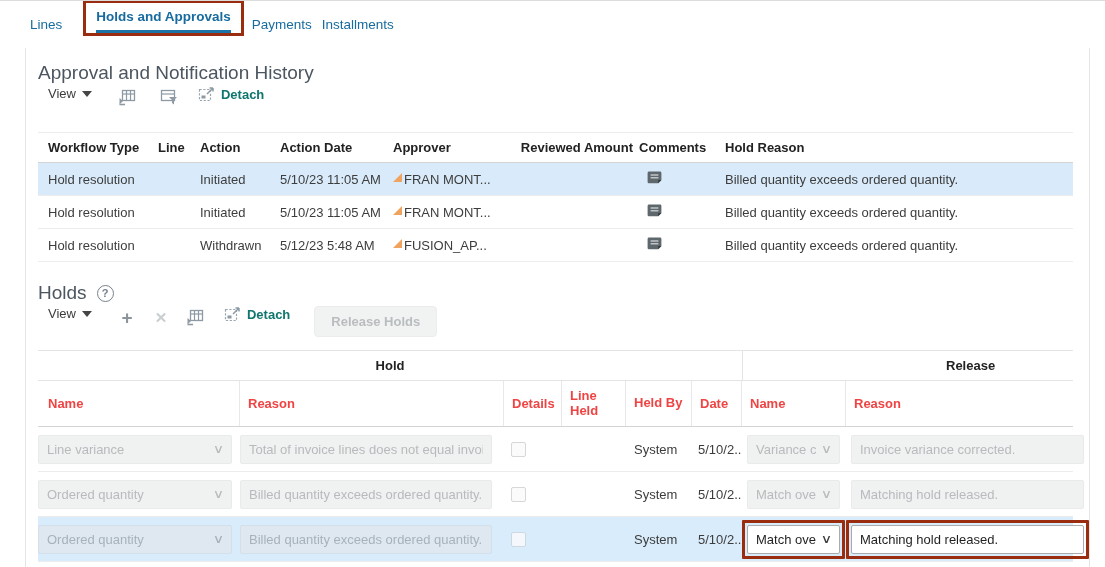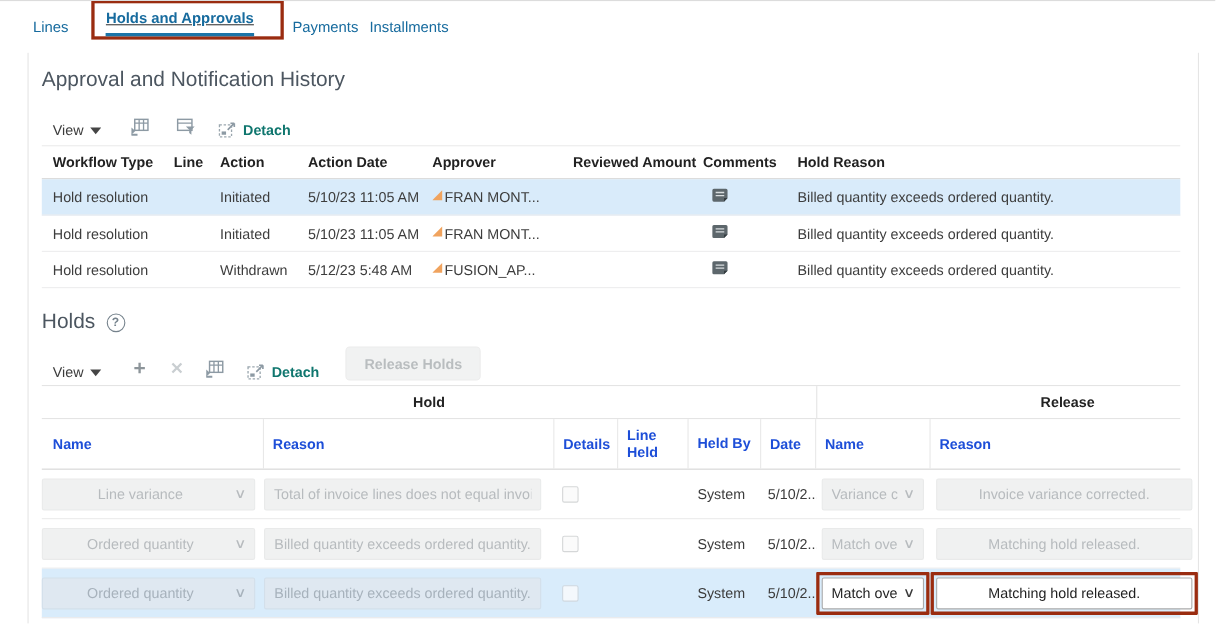--- a/index.html
+++ b/index.html
@@ -11,24 +11,23 @@
     font-family: "Liberation Sans", sans-serif;
     font-size: 13px; color: #3d3d3d;
     overflow: hidden;
     border-top: 1px solid #dcdcdc;
   }
   
   .tabbar { display:flex; align-items:center; height:46px; padding-left:30px; }
   .tab { color:#176b9e; font-size:13.5px; white-space:nowrap; cursor:pointer; }
   .tab-annot-box {
     border:3px solid #9a2c10;
-    padding:6px 24px 0 10px;
+    padding:6px 10px 0 10px;
     margin:0 8px 12px 21px;
     display:inline-block;
-    text-decoration:underline;
   }
   .tab.active { font-weight:bold; display:block; }
   .tab-underline { height:3px; background:#1b74a8; margin-top:6px; }
   .tab-payments { margin-right:10px; }
 
   
   .panel {
     position:absolute; top:47px; left:25px; right:15px; bottom:0;
     border-left:1px solid #e5e5e5; border-right:1px solid #e5e5e5;
     padding-left:12px; padding-right:16px;
@@ -38,21 +37,21 @@
     font-size:19px; font-weight:400; color:#4c5660;
     margin-top:14px; display:flex; align-items:center; gap:10px;
   }
   .help-icon {
     width:17px; height:17px; border:1px solid #75828c; border-radius:50%;
     color:#75828c; font-size:11px; font-weight:bold;
     display:inline-flex; align-items:center; justify-content:center;
   }
 
   
-  .toolbar { display:flex; align-items:flex-end; height:40px; margin-top:2px; }
+  .toolbar { display:flex; align-items:flex-start; height:40px; margin-top:2px; }
   .view-btn { display:flex; align-items:center; gap:6px; color:#3c3c3c; padding-left:10px; cursor:pointer; }
   .caret { width:0; height:0; border-left:5px solid transparent; border-right:5px solid transparent; border-top:6px solid #454545; }
   .tbtn { display:flex; align-items:center; justify-content:center; width:26px; height:22px; cursor:pointer; }
   .tbtn svg { display:block; }
   .detach { display:flex; align-items:center; gap:6px; cursor:pointer; }
   .detach-label { font-weight:bold; color:#0f766e; }
   .plus-glyph { font-size:19px; font-weight:bold; color:#8d959a; line-height:1; }
   .x-glyph { font-size:15px; font-weight:bold; color:#c9ced1; line-height:1; }
   .release-btn {
     margin-left:24px; background:#f1f2f2; border:1px solid #ececec; border-radius:4px;
@@ -86,34 +85,34 @@
   
   .htable { margin-top:4px; }
   .hgrid {
     display:grid;
     grid-template-columns:202px 264px 58px 64px 66px 50px 104px 1fr;
     align-items:center;
   }
   .hgroup-row { height:31px; border-top:1px solid #e4e4e4; border-bottom:1px solid #e4e4e4; font-weight:bold; color:#222; }
   .hgroup-hold { grid-column:1 / 7; text-align:center; }
   .hgroup-release { grid-column:7 / 9; border-left:1px solid #e4e4e4; height:100%; display:flex; align-items:center; padding-left:203px; }
-  .hheader-row { height:46px; border-bottom:1px solid #d4d4d4; font-weight:bold; color:#1d4ed8; }
+  .hheader-row { height:46px; border-bottom:1px solid #d4d4d4; font-weight:bold; color:#ef4444; }
   .hheader-row .hcell { height:100%; display:flex; align-items:center; padding-left:8px; border-right:1px solid #e8e8e8; }
   .hheader-row .hcell:first-child { padding-left:10px; }
   .hheader-row .hcell:last-child { border-right:none; }
   .hheader-row .hcell.wrap2 { line-height:1.15; }
   .hrow { height:45px; border-bottom:1px solid #ececec; }
   .hrow.selected { background:#d9ecfb; }
   .hcell { white-space:normal; }
   .hcell.txt { padding-left:8px; white-space:nowrap; overflow:hidden; color:#3c3c3c; }
   .hcell.date { padding-left:6px; }
 
   .fld {
     height:29px; border-radius:2px; display:flex; align-items:center;
-    padding:0 8px; font-size:13px; overflow:hidden;text-align:center;
+    padding:0 8px; font-size:13px; overflow:hidden;
   }
   .fld .fld-text { white-space:nowrap; overflow:hidden; flex:1; }
   .fld .chev { margin-left:6px; font-size:12px; transform:scaleX(1.3); flex:none; }
   .fld.disabled { background:#f0f1f1; border:1px solid #e9eaea; color:#b7bbbe; }
   .hrow.selected .fld.disabled { background:#dfe8f1; border-color:#d3dfea; color:#a7b2bc; }
   .fld.enabled { background:#fff; border:1px solid #ababab; color:#1f1f1f; }
   .fld.enabled .chev { color:#3a3a3a; }
   .fld-name { width:194px; }
   .fld-reason { width:252px; }
   .fld-relname { width:93px; }

